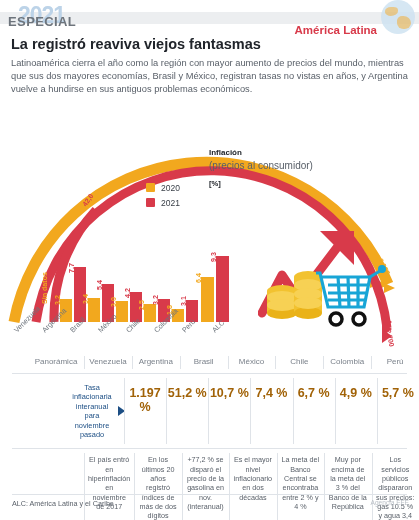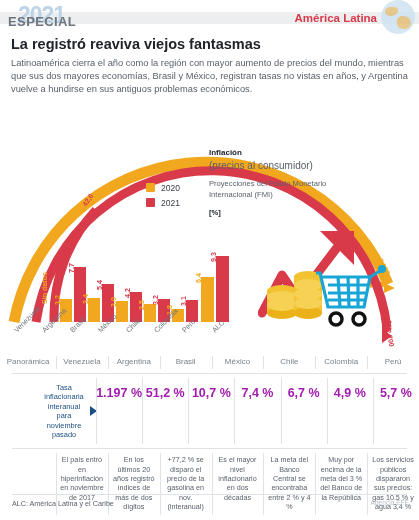--- a/index.html
+++ b/index.html
@@ -12,21 +12,21 @@
   #root { position: relative; width: 419px; height: 520px; background:#fff; }
 
   
   .hdr { position:absolute; left:0; top:0; width:419px; height:32px; }
   .hdr-band { position:absolute; left:0; top:12px; width:419px; height:12px;
               background: linear-gradient(to right,#eceef0,#eceef0); }
   .hdr-year { position:absolute; left:18px; top:2px; font-size:23px; font-weight:bold;
               color:#bcd3e8; letter-spacing:-1px; font-family:"Liberation Sans",sans-serif; }
   .hdr-especial { position:absolute; left:8px; top:14px; font-size:13px; letter-spacing:.4px;
                   color:#6d747c; font-weight:700; }
-  .hdr-region { position:absolute; right:42px; top:12px; font-size:11.5px; font-weight:bold;
+  .hdr-region { position:absolute; right:42px; top:24px; font-size:11.5px; font-weight:bold;
                 color:#d83a4a; }
   .globe { position:absolute; right:4px; top:0px; width:34px; height:34px; border-radius:50%;
            background:#cfe3f2; overflow:hidden; opacity:.85;}
   .globe:before{content:"";position:absolute;left:4px;top:7px;width:13px;height:9px;
         background:#e3c07a;border-radius:50% 40% 60% 50%;}
   .globe:after{content:"";position:absolute;left:16px;top:16px;width:14px;height:13px;
         background:#e3c07a;border-radius:40% 60% 50% 50%;}
 
   
   .title { position:absolute; left:11px; top:36px; width:400px; font-size:14.5px;
@@ -57,28 +57,28 @@
   
   .barval { position:absolute; font-size:7.1px; font-weight:bold;
             transform-origin:left bottom; transform:rotate(-90deg); white-space:nowrap; }
   .barval.o { color:#f2a81e; }
   .barval.r { color:#d83a4a; }
   .ctry { position:absolute; font-size:7.2px; color:#6d747c; white-space:nowrap;
           transform-origin:left top; transform:rotate(-45deg); }
 
   
   .tbl { position:absolute; left:0; top:352px; width:419px; }
-  .trow { display:flex; width:419px; }
+  .trow { display:flex; width:419px;padding-left:28px; }
   .tcell { flex:1 1 0; text-align:center; position:relative; }
   .tcell.first { flex:0 0 56px; }
   .hd { font-size:8px; color:#7b828b; padding:5px 0 7px; }
   .hd.first { color:#7b828b; }
   .vsep { position:absolute; left:0; top:4px; bottom:4px; width:1px; background:#dfe3e8; }
   .hline { width:395px; margin:0 12px; height:1px; background:#dfe3e8; }
-  .val { font-size:12.5px; font-weight:bold; color:#a21caf; padding:12px 0 14px; }
+  .val { font-size:12.5px; font-weight:bold; color:#a16207; padding:12px 0 14px; }
   .lbl-first { font-size:7.4px; color:#1c4e84; line-height:9.4px; padding:9px 10px 9px 2px;
                text-align:center; position:relative;margin-left:40px; }
   .arrow-tri { position:absolute; right:-1px; top:50%; margin-top:-5px; width:0; height:0;
                border-top:5px solid transparent; border-bottom:5px solid transparent;
                border-left:7px solid #1c4e84; }
   .note { font-size:7.2px; color:#585f68; line-height:9.3px; padding:6px 4px 8px; }
 
   
   .ftr { position:absolute; left:0; bottom:0; width:419px; height:26px; }
   .ftr-line { position:absolute; left:12px; top:0; width:395px; height:1px; background:#dfe3e8; }
@@ -134,21 +134,20 @@
       </div>
       <div class="lg-row">
         <span class="lg-sw" style="background:#d83a4a"></span>
         <span class="lg-tx">2021</span>
       </div>
     </div>
 
     <div class="info">
       <div class="info-t">Inflación</div>
       <div class="info-s">(precios al consumidor)</div>
-      <div class="info-p">Proyecciones del Fondo Monetario Internacional (FMI)</div>
       <div class="info-u">[%]</div>
     </div>
 
     <svg width="419" height="250" viewBox="0 0 419 250">
 
       <rect x="60" y="199" width="12" height="23" fill="#f2a81e"></rect>
       <rect x="74" y="167" width="12" height="55" fill="#d83a4a"></rect>
 
       <rect x="88" y="198" width="12" height="24" fill="#f2a81e"></rect>
       <rect x="102" y="184" width="12" height="38" fill="#d83a4a"></rect>

